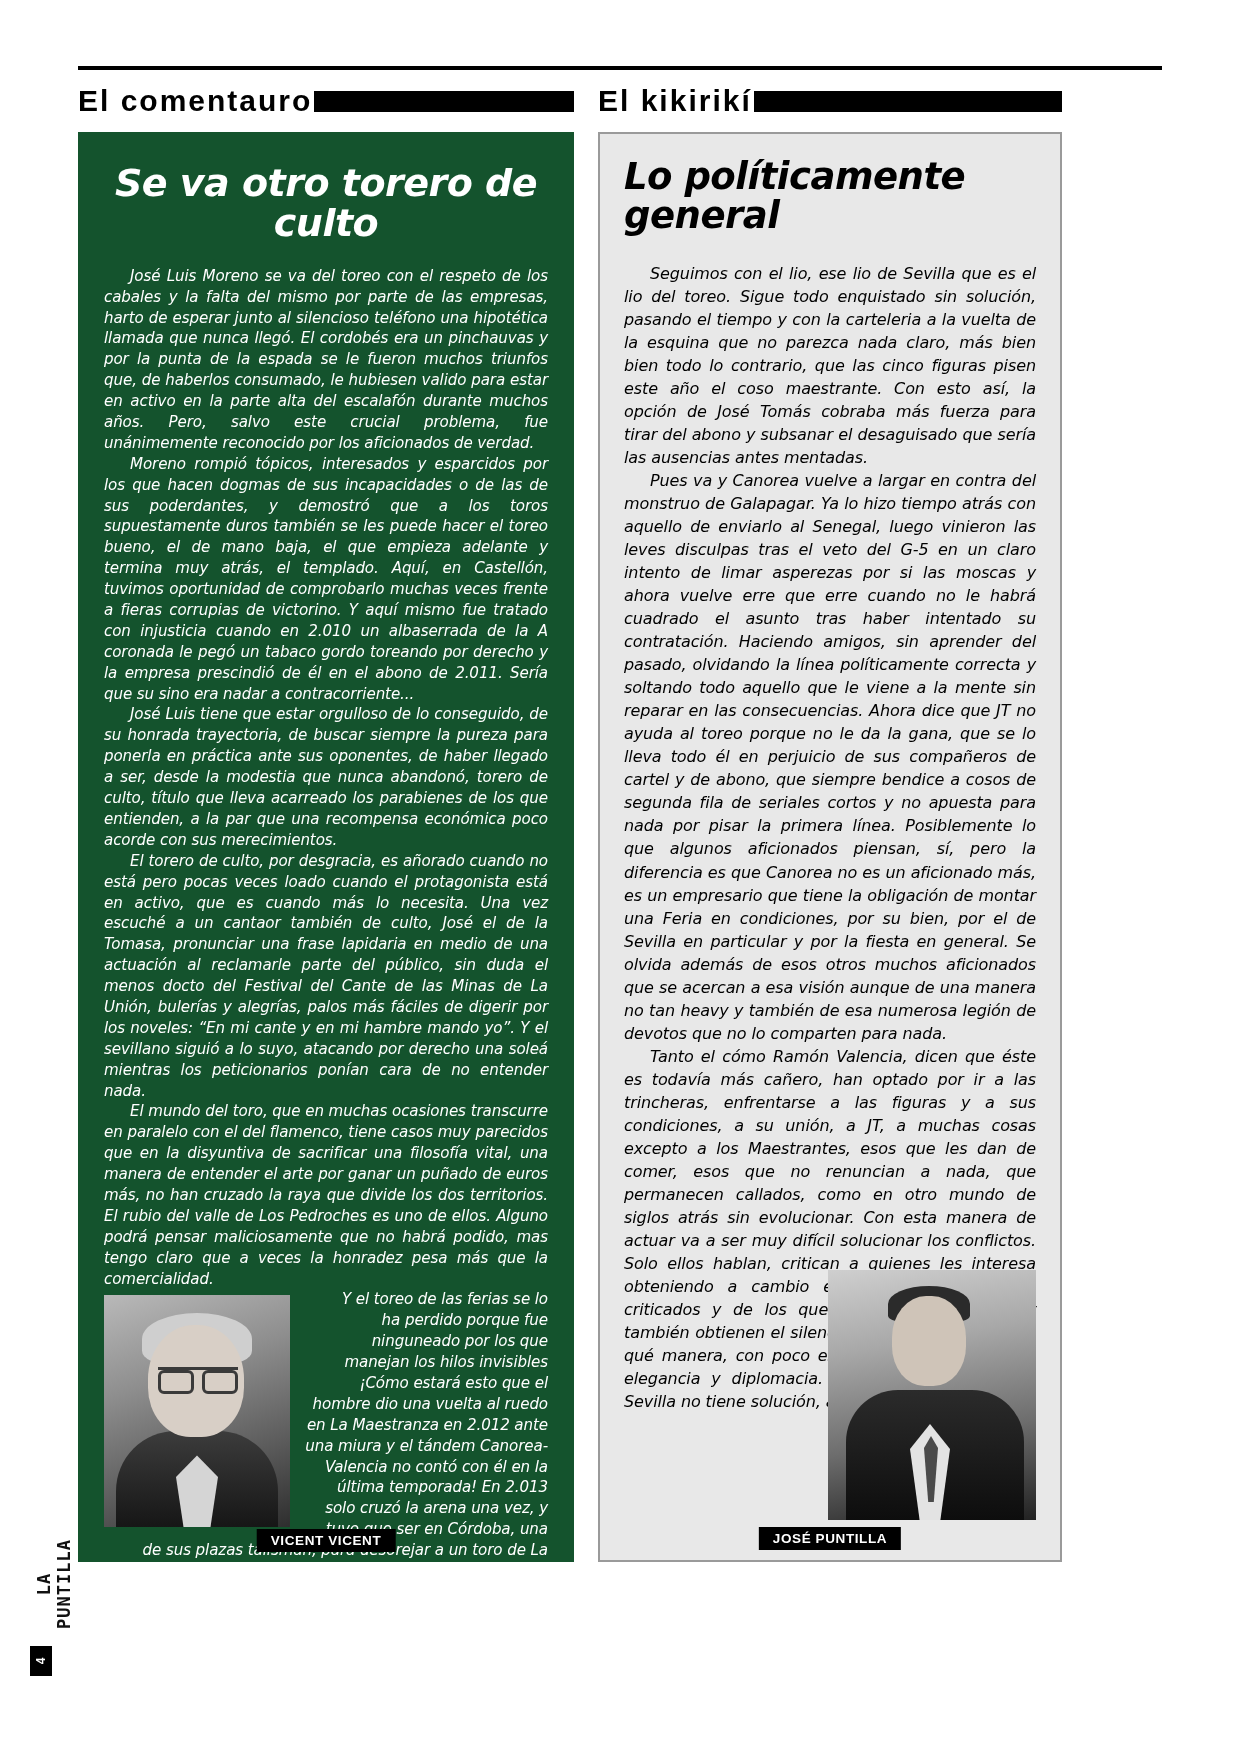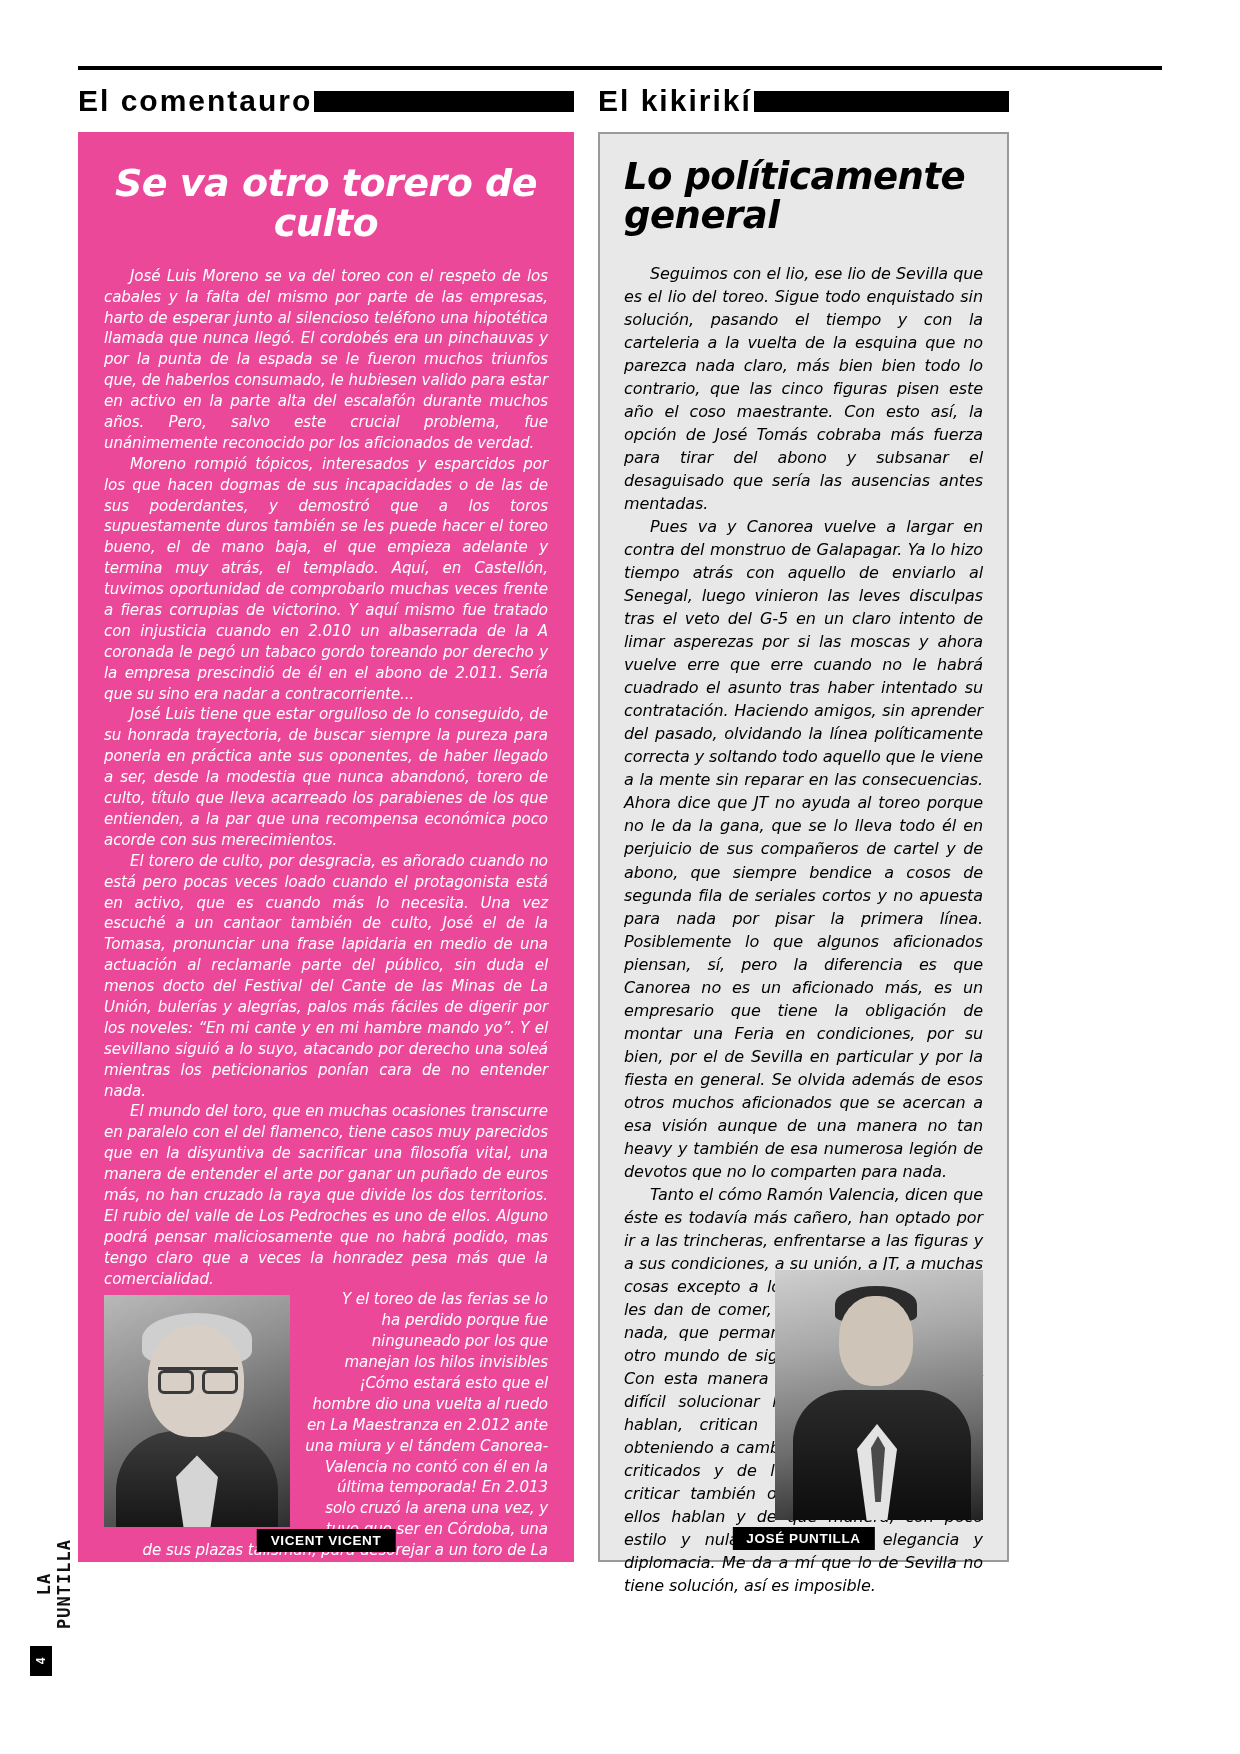--- a/index.html
+++ b/index.html
@@ -35,21 +35,21 @@
   .col-left {
     position: absolute;
     left: 78px;
     top: 80px;
     width: 496px;
   }
   .col-right {
     position: absolute;
     left: 598px;
     top: 80px;
-    width: 411px;
+    width: 464px;
   }
 
   .section-head {
     display: flex;
     align-items: center;
     height: 42px;
     margin-bottom: 10px;
   }
   .section-head .title {
     font-family: Liberation Sans, sans-serif;
@@ -65,21 +65,21 @@
     background: #000;
     margin-left: 2px;
   }
 
   
   .article {
     position: relative;
     box-sizing: border-box;
   }
   .article.dark {
-    background: #ec4899;
+    background: #14532d;
     color: #fff;
     padding: 26px 26px 16px 26px;
     height: 1430px;
   }
   .article.light {
     background: #e8e8e8;
     color: #000;
     border: 2px solid #9a9a9a;
     padding: 22px 24px 16px 24px;
     height: 1430px;

